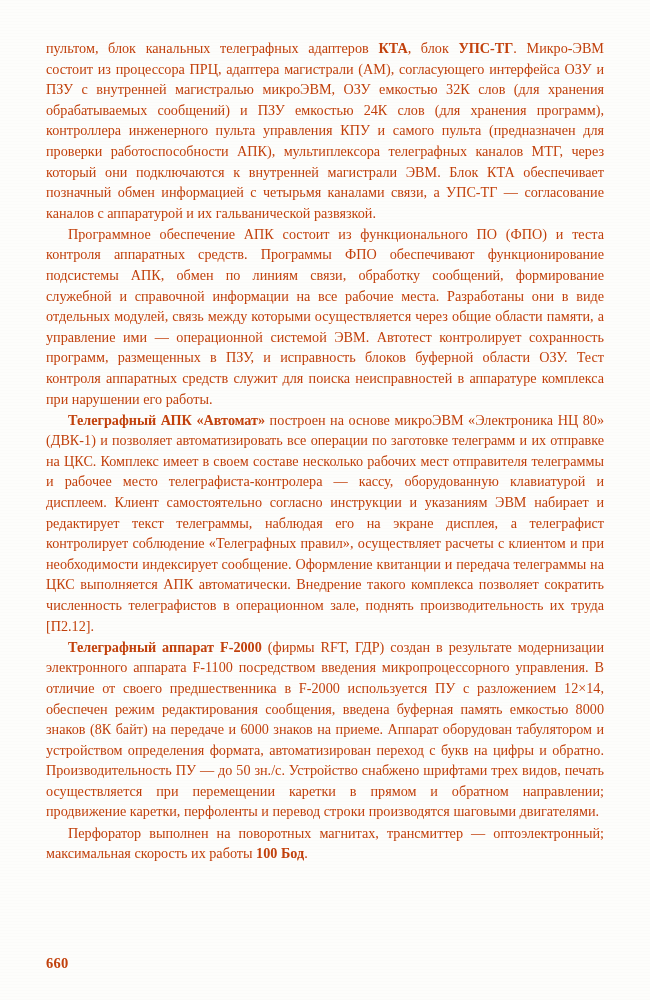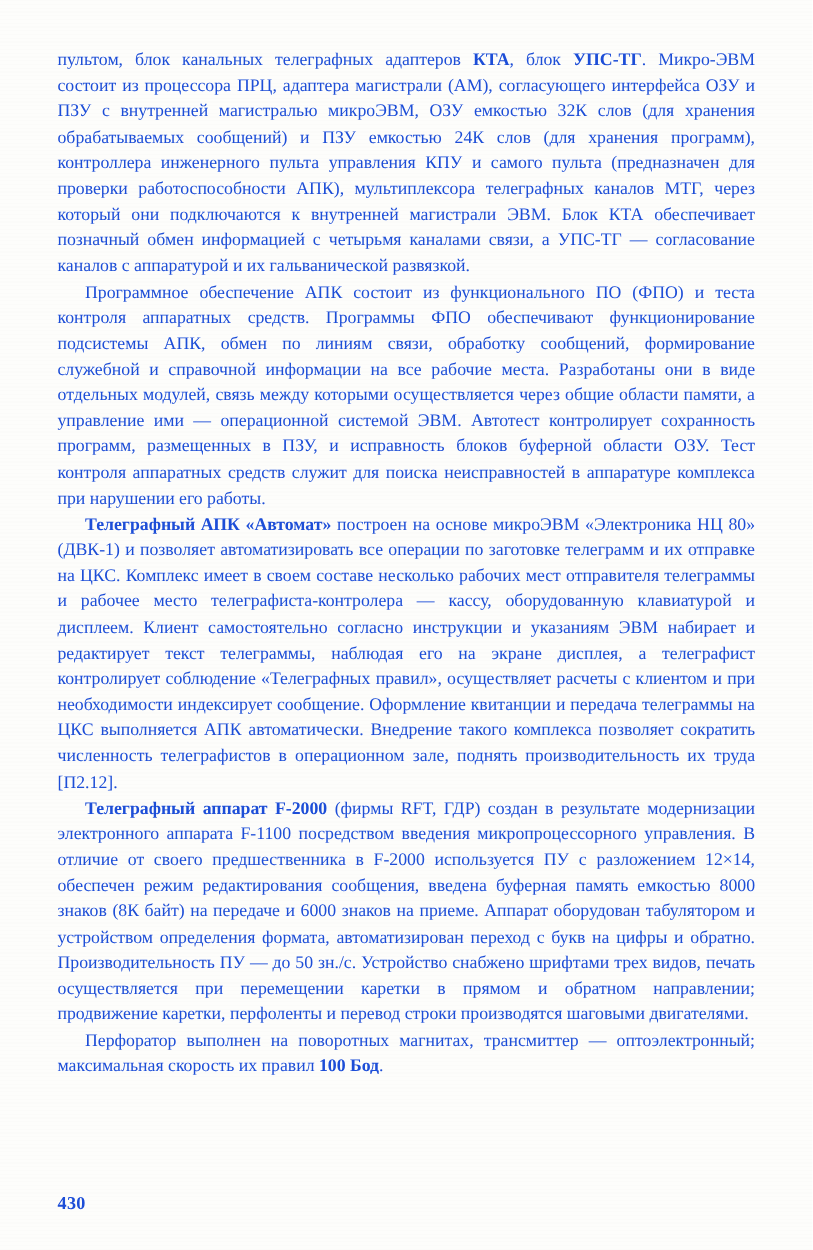--- a/index.html
+++ b/index.html
@@ -8,21 +8,21 @@
     background: #ffffff;
   }
   .page {
     position: relative;
     width: 650px;
     height: 1000px;
     background: #fdfdfb;
     box-sizing: border-box;
     padding: 38px 46px 0 46px;
     font-family: "Liberation Serif", serif;
-    color: #1d4ed8;
+    color: #c2410c;
     overflow: hidden;
   }
   .body-text {
     font-size: 14.2px;
     line-height: 20.6px;
     text-align: justify;
     text-justify: inter-word;
     -webkit-hyphens: auto;
     hyphens: auto;
   }
@@ -56,17 +56,17 @@
 </style>
 </head>
 <body>
 
 <div class="page">
   <div class="body-text" id="body-text">
       <p class="noindent"><span>пультом, блок канальных телеграфных адаптеров </span><b>КТА</b><span>, блок </span><b>УПС-ТГ</b><span>. Микро-ЭВМ состоит из процессора ПРЦ, адаптера магистрали (АМ), согласующего интерфейса ОЗУ и ПЗУ с внутренней магистралью микроЭВМ, ОЗУ емкостью 32К слов (для хранения обрабатываемых сообщений) и ПЗУ емкостью 24К слов (для хранения программ), контроллера инженерного пульта управления КПУ и самого пульта (предназначен для проверки работоспособности АПК), мультиплексора телеграфных каналов МТГ, через который они подключаются к внутренней магистрали ЭВМ. Блок КТА обеспечивает позначный обмен информацией с четырьмя каналами связи, а УПС-ТГ — согласование каналов с аппаратурой и их гальванической развязкой.</span></p>
       <p><span>Программное обеспечение АПК состоит из функционального ПО (ФПО) и теста контроля аппаратных средств. Программы ФПО обеспечивают функционирование подсистемы АПК, обмен по линиям связи, обработку сообщений, формирование служебной и справочной информации на все рабочие места. Разработаны они в виде отдельных модулей, связь между которыми осуществляется через общие области памяти, а управление ими — операционной системой ЭВМ. Автотест контролирует сохранность программ, размещенных в ПЗУ, и исправность блоков буферной области ОЗУ. Тест контроля аппаратных средств служит для поиска неисправностей в аппаратуре комплекса при нарушении его работы.</span></p>
       <p><b>Телеграфный АПК «Автомат»</b><span> построен на основе микроЭВМ «Электроника НЦ 80» (ДВК-1) и позволяет автоматизировать все операции по заготовке телеграмм и их отправке на ЦКС. Комплекс имеет в своем составе несколько рабочих мест отправителя телеграммы и рабочее место телеграфиста-контролера — кассу, оборудованную клавиатурой и дисплеем. Клиент самостоятельно согласно инструкции и указаниям ЭВМ набирает и редактирует текст телеграммы, наблюдая его на экране дисплея, а телеграфист контролирует соблюдение «Телеграфных правил», осуществляет расчеты с клиентом и при необходимости индексирует сообщение. Оформление квитанции и передача телеграммы на ЦКС выполняется АПК автоматически. Внедрение такого комплекса позволяет сократить численность телеграфистов в операционном зале, поднять производительность их труда [П2.12].</span></p>
       <p><b>Телеграфный аппарат F-2000</b><span> (фирмы RFT, ГДР) создан в результате модернизации электронного аппарата F-1100 посредством введения микропроцессорного управления. В отличие от своего предшественника в F-2000 используется ПУ с разложением 12×14, обеспечен режим редактирования сообщения, введена буферная память емкостью 8000 знаков (8К байт) на передаче и 6000 знаков на приеме. Аппарат оборудован табулятором и устройством определения формата, автоматизирован переход с букв на цифры и обратно. Производительность ПУ — до 50 зн./с. Устройство снабжено шрифтами трех видов, печать осуществляется при перемещении каретки в прямом и обратном направлении; продвижение каретки, перфоленты и перевод строки производятся шаговыми двигателями.</span></p>
-      <p><span>Перфоратор выполнен на поворотных магнитах, трансмиттер — оптоэлектронный; максимальная скорость их правил </span><b>100 Бод</b><span>.</span></p>
+      <p><span>Перфоратор выполнен на поворотных магнитах, трансмиттер — оптоэлектронный; максимальная скорость их работы </span><b>100 Бод</b><span>.</span></p>
     </div>
-  <div class="pageno">430</div>
+  <div class="pageno">660</div>
   <div class="grain"></div>
 </div>
 
 </body></html>

